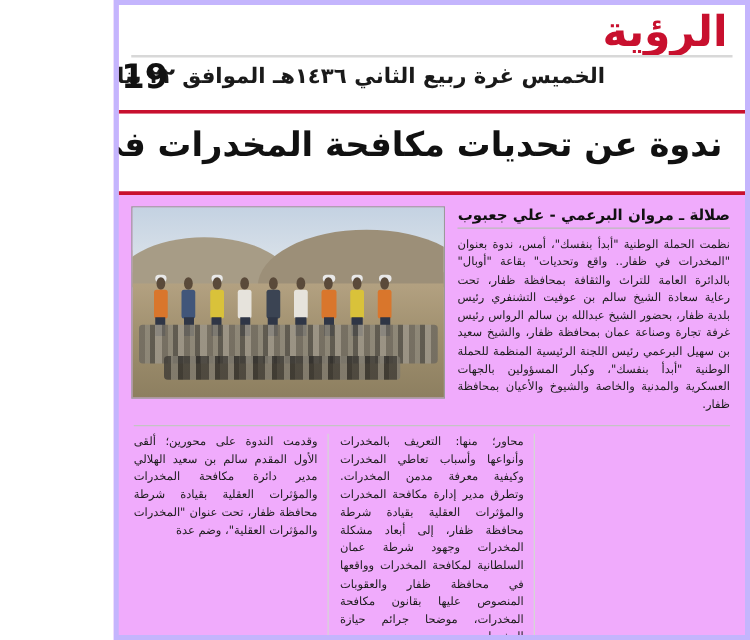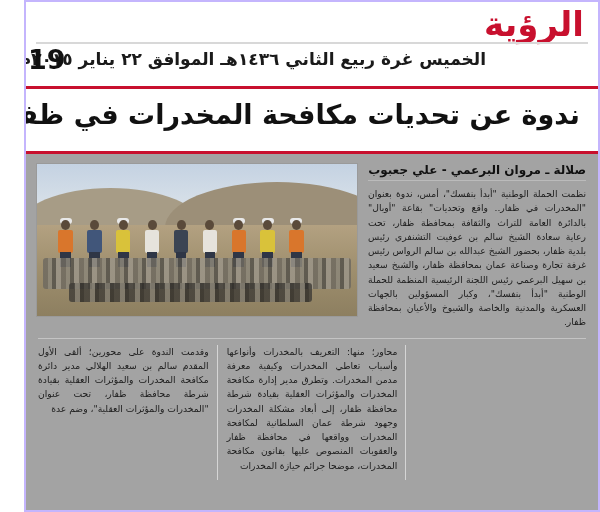--- a/index.html
+++ b/index.html
@@ -2,27 +2,27 @@
 <html lang="ar" dir="rtl"><head>
 <meta charset="utf-8">
 <style>
   html, body {
     margin: 0;
     padding: 0;
     background: #ffffff;
   }
   .page {
     position: relative;
-    width: 576px;
+    width: 509px;
     height: 512px;
-    background: #a3a3a3;
+    background: #f0abfc;
     box-sizing: border-box;
     font-family: "DejaVu Sans", sans-serif;
     overflow: hidden;
-    border: 2px solid #c4b5fd;
+    border: 4px solid #c4b5fd;
   }
 
   
   .masthead {
     position: relative;
     height: 84px;
     border-bottom: 3px solid #c8102e;
     background: #ffffff;
   }
   .masthead-logo {

